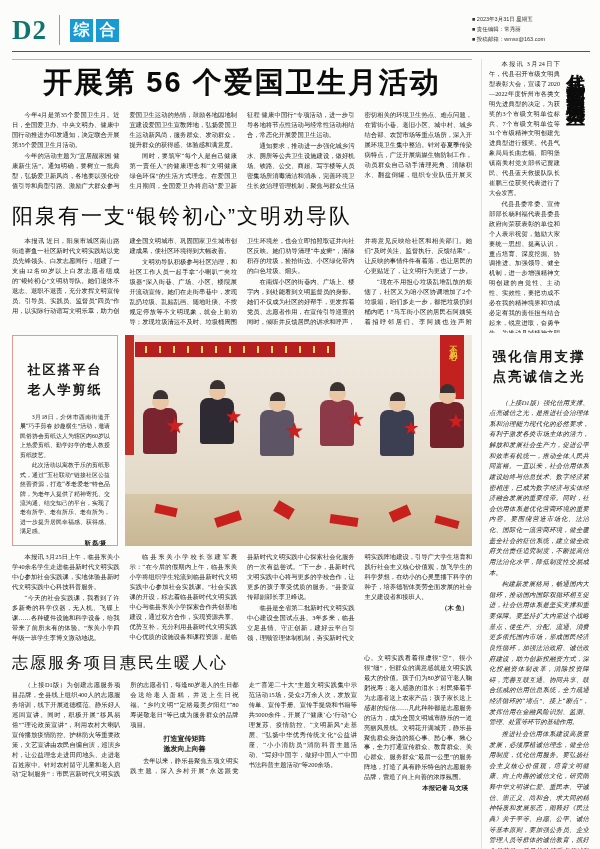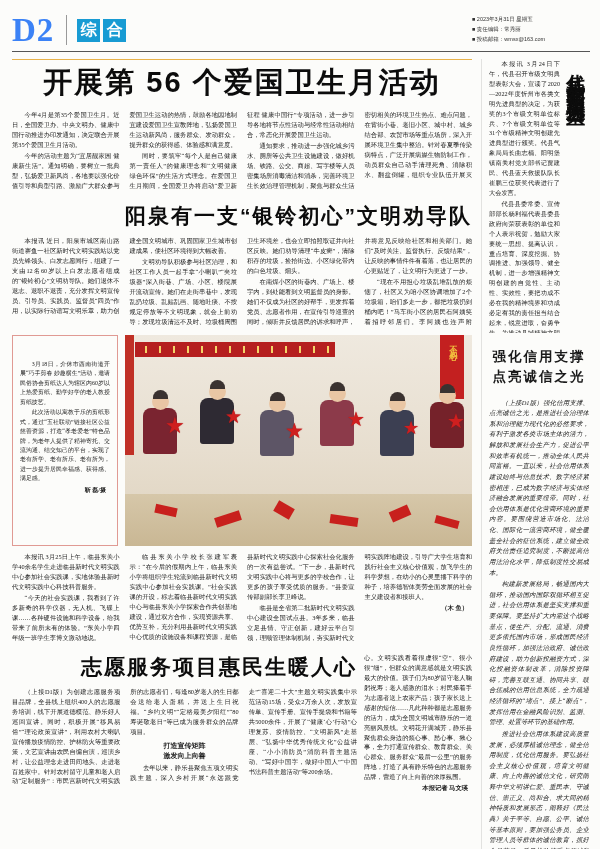--- a/index.html
+++ b/index.html
@@ -4,41 +4,41 @@
 <style>
   * { margin:0; padding:0; box-sizing:border-box; }
   html,body { background:#d8d8d8; }
   .page {
     position:relative; width:600px; height:849px; margin:0 auto;
     background:#fcfcfa; padding:12px 10px 6px 12px; overflow:hidden;
     font-family:"Liberation Serif","DejaVu Serif",serif; color:#1a1a1a;
   }
   
   .header { display:flex; align-items:center; height:36px; }
-  .pageno { font-family:"Liberation Serif",serif; font-weight:bold; font-size:33px; color:#3b82f6; letter-spacing:1px; }
+  .pageno { font-family:"Liberation Serif",serif; font-weight:bold; font-size:27px; color:#0f766e; letter-spacing:1px; }
   .hdr-div { width:1px; height:30px; background:#999; margin:0 10px 0 12px; }
   .badges { display:flex; gap:3px; }
   .badge { width:23px; height:23px; background:#189bd3; color:#fff; font-family:"Liberation Sans",sans-serif;
            font-weight:bold; font-size:16px; display:flex; align-items:center; justify-content:center; }
   .hdr-spacer { flex:1; }
   .masthead { font-family:"DejaVu Serif",serif; font-style:italic; font-weight:bold; font-size:17px;
               color:#c41f1f; padding:2px 7px; border-left:2px solid #c41f1f; border-right:2px solid #c41f1f; }
   .hdr-meta { margin-left:8px; font-family:"Liberation Sans",sans-serif; font-size:5.5px; line-height:1.8; color:#333; width:118px; }
   .header-rule { border-bottom:1.5px solid #555; margin-top:3px; }
   
   .grid { display:flex; margin-top:7px; }
   .main { width:460px; }
   .rail { width:108px; margin-left:9px; border-left:1px solid #e2e2e0; padding-left:7px; }
   
   .kicker { text-align:center; color:#d0392b; font-family:"Liberation Sans",sans-serif;
             font-weight:bold; font-size:11.5px; letter-spacing:1px; padding-top:5px; }
   .rule-orange { border-top:1.5px solid #e8b24a; }
   h1.big { text-align:center; font-family:"Liberation Sans",sans-serif; font-weight:900;
            font-size:29px; letter-spacing:2px; color:#0c0c0c; margin:3px 0 7px; }
-  h2.mid { text-align:right; font-family:"Liberation Sans",sans-serif; font-weight:700;
+  h2.mid { text-align:left; font-family:"Liberation Sans",sans-serif; font-weight:400;
            font-size:21px; letter-spacing:2px; color:#0c0c0c; margin:6px 0 6px; }
   .cols4 { column-count:4; column-gap:10px; font-size:6.3px; line-height:1.58; text-align:justify; overflow:hidden; }
   .cols3 { column-count:3; column-gap:10px; font-size:6.3px; line-height:1.58; text-align:justify; overflow:hidden; }
   .cols4 p, .cols3 p, .onecol p, .r1-text p, .r2-body p, .sidebox-body p { text-indent:2em; margin-bottom:1px; }
   .attr { text-align:right; font-weight:bold; padding-right:4px; }
   .h-a { height:86px; }
   .h-b { height:92px; }
   .h-c { height:96px; }
   
   .band { display:flex; height:211px; margin:7px 0 6px; }
@@ -121,20 +121,24 @@
       <div class="cols4 h-b">
         <p>本报讯 近日，阳泉市城区南山路街道赛鱼一社区新时代文明实践站以党员先锋领头、白发志愿同行，组建了一支由12名60岁以上白发志愿者组成的“银铃初心”文明劝导队。她们退休不退志、退职不退责，充分发挥文明宣传员、引导员、实践员、监督员“四员”作用，以实际行动谱写文明乐章，助力创建全国文明城市、巩固国家卫生城市创建成果，使社区环境得到大幅改善。</p>
         <p>文明劝导队积极参与社区治理，和社区工作人员一起手拿“小喇叭”“夹垃圾器”深入街巷、广场、小区、楼院展开流动宣传。她们在走街串巷中，发现乱扔垃圾、乱贴乱画、随地吐痰、不按规定停放等不文明现象，就会上前劝导；发现垃圾清运不及时、垃圾桶周围卫生环境差，也会立即拍照取证并向社区反映。她们劝导清理“牛皮癣”，清除积存的垃圾，捡拾街边、小区绿化带内的白色垃圾、烟头。</p>
         <p>在南煤小区的街巷内、广场上、楼宇内，到处能看到文明监督员的身影。她们不仅成为社区的好帮手，更发挥着党员、志愿者作用，在宣传引导巡查的同时，倾听并反馈居民的诉求和呼声，并将意见反映给社区和相关部门。她们“及时关注、监督执行、反馈结果”，让反映的事情件件有着落，也让居民的心更贴近了，让文明行为更进了一步。</p>
         <p>“现在不用担心垃圾乱堆乱放的烦恼了，社区又为咱小区协调增加了2个垃圾箱，咱们多走一步，都把垃圾扔到桶内吧！”马车街小区的居民石阿姨笑着招呼邻居们。李阿姨也连声附和：“就是，就是，咱们都要做文明人哩，共同维护环境卫生。”</p>
 
       </div>
 
       <div class="band">
         <div class="sidebox">
+          <div class="sidebox-title">
+            <div>社区搭平台</div>
+            <div>老人学剪纸</div>
+          </div>
           <div class="sidebox-body">
             <p>3月18日，介休市西南街道开展“巧手剪春 妙趣横生”活动，邀请民俗协会剪纸达人为辖区内60岁以上热爱剪纸、勤学好学的老人教授剪纸技艺。</p>
             <p>此次活动以寓教于乐的剪纸形式，通过“五社联动”链接社区公益慈善资源，打造“孝老爱老”特色品牌，为老年人提供了精神寄托、交流沟通、结交知己的平台，实现了老有所学、老有所乐、老有所为，进一步提升居民幸福感、获得感、满足感。</p>
           </div>
           <div class="attr">靳 磊/摄</div>
         </div>
 
         <div class="photo">
           <div class="ph-leftflag"></div>
           <div class="ph-banner"></div>
@@ -188,21 +192,21 @@
       <div class="cols4 h-c">
         <p>本报讯 3月25日上午，临县东关小学40余名学生走进临县新时代文明实践中心参加社会实践课，实地体验县新时代文明实践中心科技科普服务。</p>
         <p>“今天的社会实践课，我看到了许多新奇的科学仪器，无人机、飞碟上课……各种硬件设施和科学设备，给我带来了前所未有的体验。”东关小学四年级一班学生李博文激动地说。</p>
         <p>临县东关小学校长张建军表示：“在今后的假期内上午，临县东关小学将组织学生轮流到临县新时代文明实践中心参加社会实践课。”社会实践课的开设，标志着临县新时代文明实践中心与临县东关小学探索合作共创基地建设，通过双方合作，实现资源共享、优势互补，充分利用县新时代文明实践中心优质的设施设备和课程资源，是临县新时代文明实践中心探索社会化服务的一次有益尝试。“下一步，县新时代文明实践中心将与更多的学校合作，让更多的孩子享受优质的服务。”县委宣传部副部长李卫峰说。</p>
         <p>临县是全省第二批新时代文明实践中心建设全国试点县。3年多来，临县立足县情、守正创新，建好云平台引领，理顺管理体制机制，夯实新时代文明实践阵地建设，引导广大学生培育和践行社会主义核心价值观，放飞学生的科学梦想，在幼小的心灵里播下科学的种子，培养德智体美劳全面发展的社会主义建设者和接班人。</p>
         <div class="attr">（木 鱼）</div>
       </div>
 
       <div class="artD">
         <div class="d-left">
-          <h2 class="mid" style="font-size:21px;margin-top:0;">志愿服务项目惠民生暖人心</h2>
+          <h2 class="mid" style="font-size:16px;margin-top:0;">志愿服务项目惠民生暖人心</h2>
           <div class="cols3 d-body">
             <p>（上接D1版）为创建志愿服务项目品牌，全县线上组织400人的志愿服务培训，线下开展道德模范、静乐好人巡回宣讲。同时，积极开展“移风易俗”“理论政策宣讲”，利用农村大喇叭宣传播放疫情防控、护林防火等重要政策，文艺宣讲由农民自编自演，巡演乡村，让公益理念走进田间地头、走进老百姓家中。针对农村留守儿童和老人启动“定制服务”：市民宫新时代文明实践所的志愿者们，每逢80岁老人的生日都会送给老人蛋糕，并送上生日祝福。“乡约文明”“定格最美夕阳红”“80寿诞敬老日”等已成为服务群众的品牌项目。</p>
             <p class="subhead">
               <span>打造宣传矩阵</span><br>
               <span>激发向上向善</span>
             </p>
             <p>去年以来，静乐县聚焦五项文明实践主题，深入乡村开展“永远跟党走”“喜迎二十大”主题文明实践集中示范活动15场，受众2万余人次，发放宣传单、宣传手册、宣传手提袋和书籍等共5000余件，开展了“健康‘心’行动”心理复苏、疫情防控、“文明新风”走基层、“弘扬中华优秀传统文化”公益讲座、“小小消防员”消防科普主题活动、“写好中国字，做好中国人”“中国书法科普主题活动”等200余场。</p>
           </div>
         </div>
         <div class="d-right onecol">

